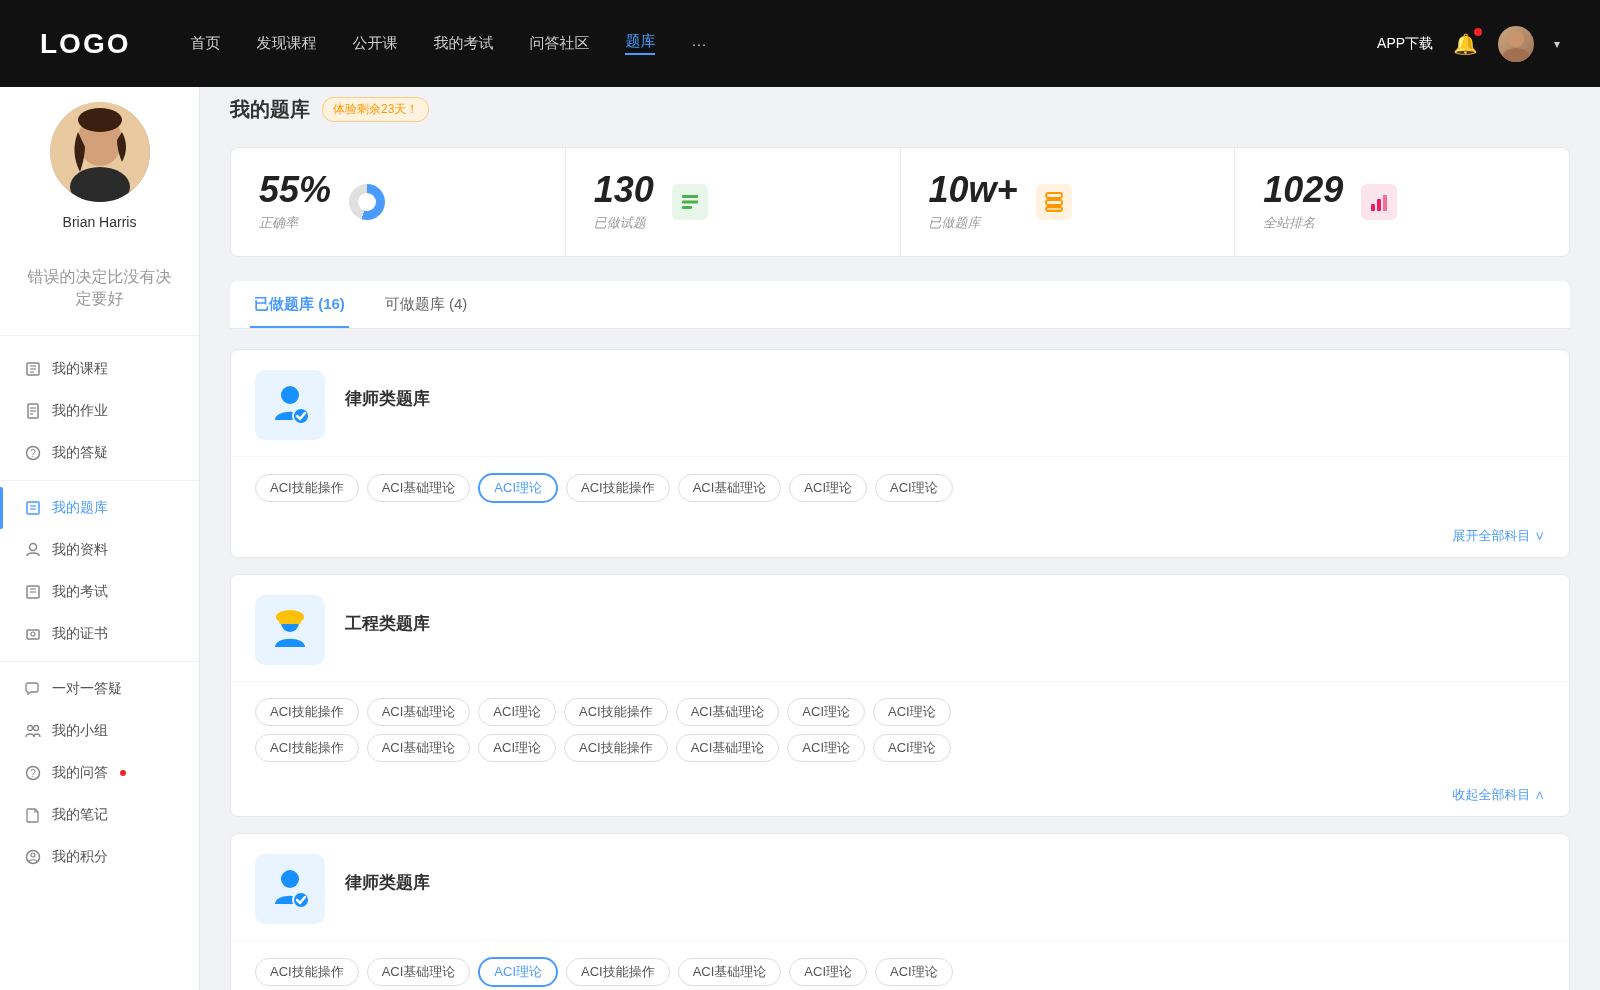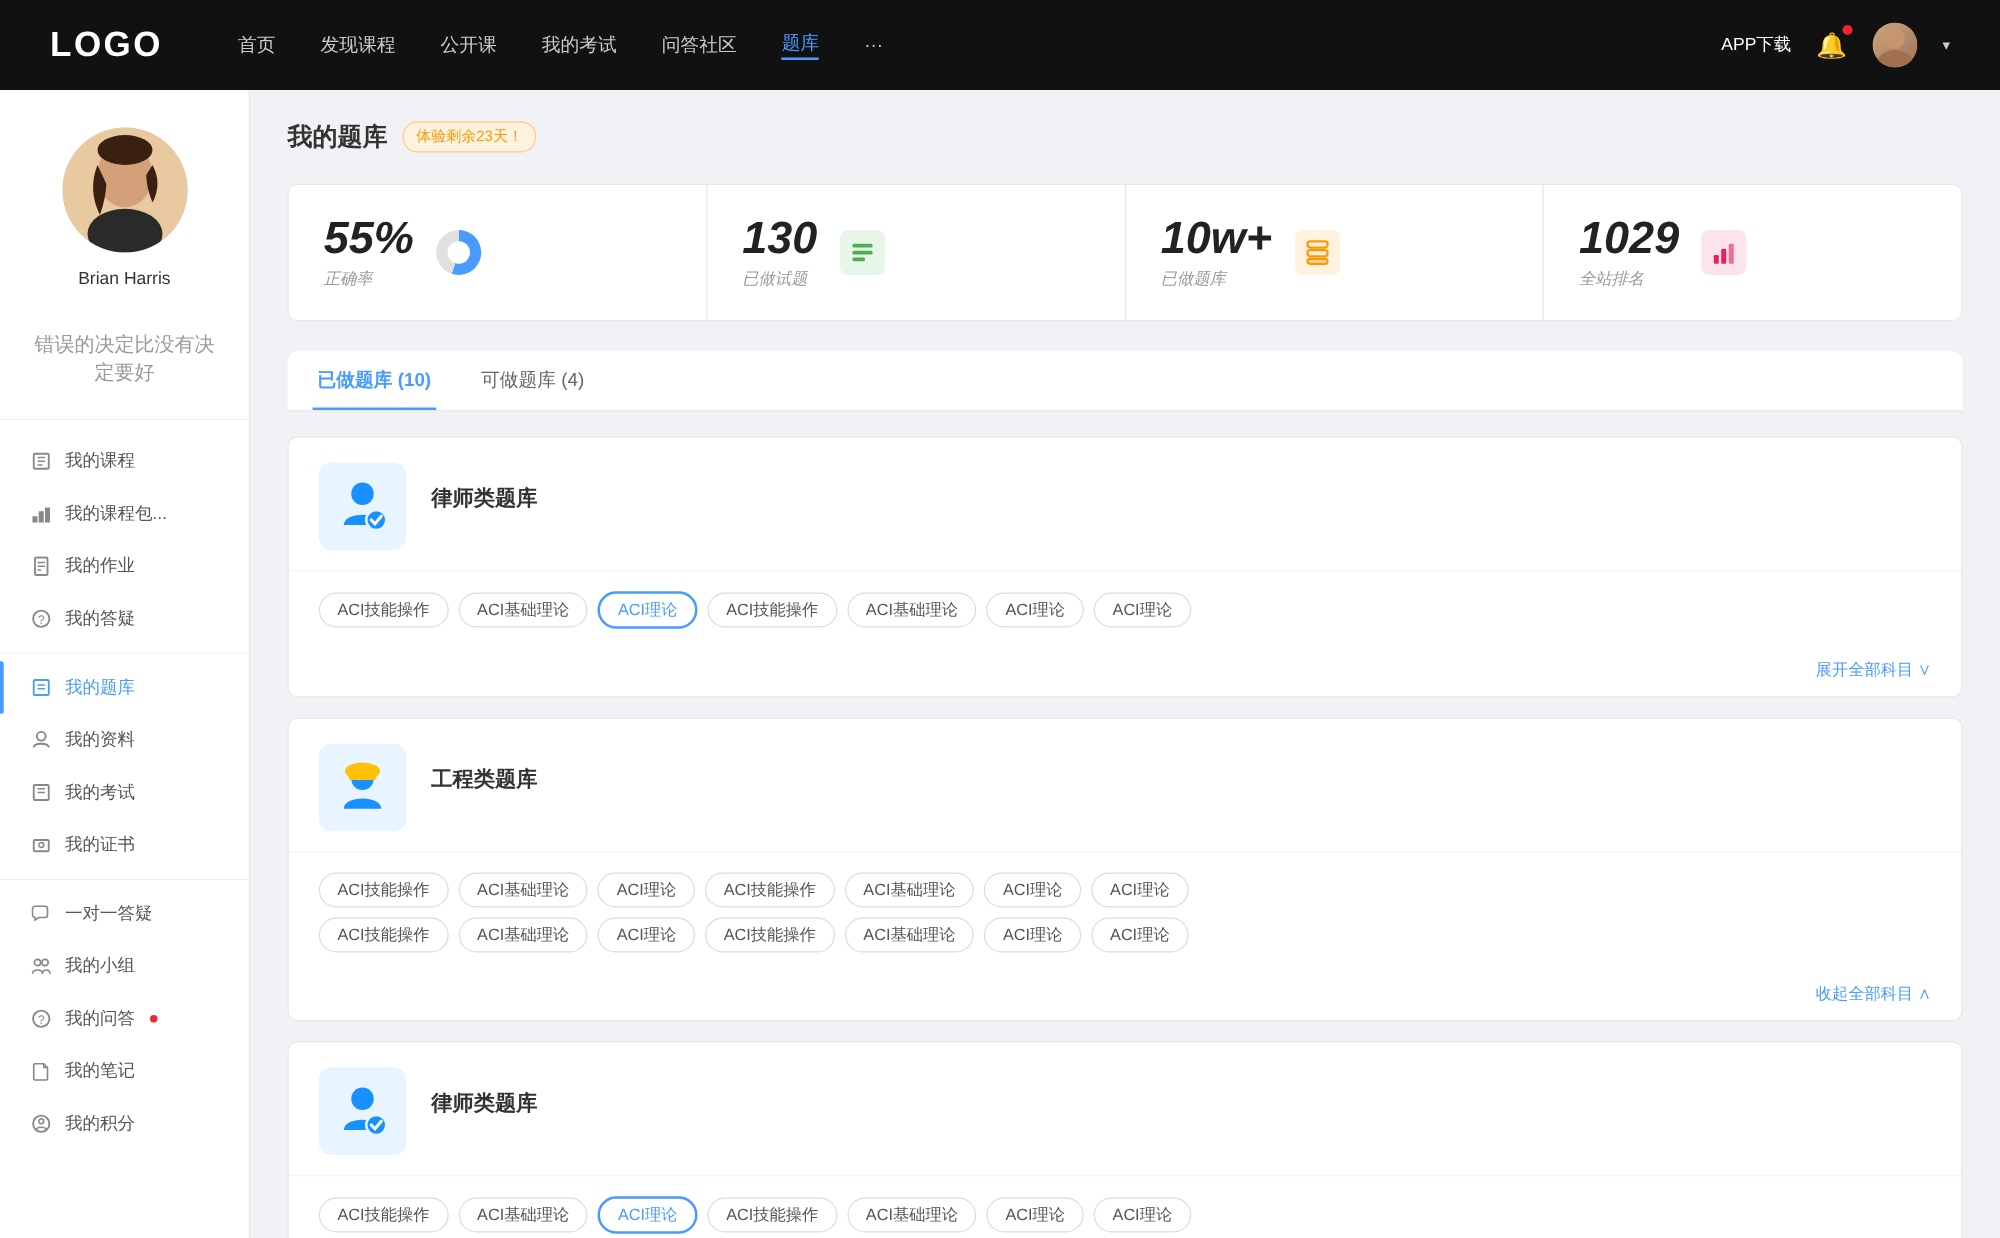--- a/index.html
+++ b/index.html
@@ -1,21 +1,21 @@
 <!DOCTYPE html>
 <html><head>
   <meta charset="utf-8">
   <style>
     * { box-sizing: border-box; margin: 0; padding: 0; }
     body { font-family: -apple-system, BlinkMacSystemFont, 'PingFang SC', 'Microsoft YaHei', sans-serif; background: #f0f2f5; min-height: 990px; }
 
     
     .navbar {
       background: #111;
-      height: 72px;
+      height: 87px;
       display: flex;
       align-items: center;
       padding: 0 40px;
       position: fixed;
       top: 0; left: 0; right: 0;
       z-index: 100;
     }
     .navbar-logo {
       color: #fff;
       font-size: 28px;
@@ -417,30 +417,20 @@
               <line x1="5" y1="5" x2="11" y2="5" stroke="#888" stroke-width="1.2"></line>
               <line x1="5" y1="8" x2="11" y2="8" stroke="#888" stroke-width="1.2"></line>
               <line x1="5" y1="11" x2="9" y2="11" stroke="#888" stroke-width="1.2"></line>
             </svg>
         </span>
         <span>我的课程</span>
       </div>
       <div class="sidebar-item">
         <span class="sidebar-icon">
           <svg width="16" height="16" viewBox="0 0 16 16">
-              <rect x="1" y="10" width="4" height="5" fill="#888"></rect>
-              <rect x="6" y="6" width="4" height="9" fill="#888"></rect>
-              <rect x="11" y="3" width="4" height="12" fill="#888"></rect>
-            </svg>
-        </span>
-        <span>我的课程包...</span>
-      </div>
-      <div class="sidebar-item">
-        <span class="sidebar-icon">
-          <svg width="16" height="16" viewBox="0 0 16 16">
               <rect x="3" y="1" width="10" height="14" rx="1" fill="none" stroke="#888" stroke-width="1.5"></rect>
               <line x1="5" y1="5" x2="11" y2="5" stroke="#888" stroke-width="1.2"></line>
               <line x1="5" y1="8" x2="11" y2="8" stroke="#888" stroke-width="1.2"></line>
               <line x1="5" y1="11" x2="8" y2="11" stroke="#888" stroke-width="1.2"></line>
             </svg>
         </span>
         <span>我的作业</span>
       </div>
       <div class="sidebar-item">
         <span class="sidebar-icon">
@@ -611,21 +601,21 @@
               <rect x="15" y="4" width="4" height="16" rx="1" fill="#e91e63" opacity="0.6"></rect>
             </svg>
           </div>
         </div>
       </div>
     </div>
 
     <div>
 
       <div class="tab-bar">
-        <div class="tab-item active">已做题库 (10)</div>
+        <div class="tab-item active">已做题库 (16)</div>
         <div class="tab-item">可做题库 (4)</div>
       </div>
 
       <div class="quiz-section">
         <div class="quiz-section-header">
           <div class="quiz-icon-wrap">
             <svg width="46" height="46" viewBox="0 0 46 46">
 
               <circle cx="23" cy="13" r="9" fill="#1890ff"></circle>
               <path d="M8 38 C8 27 38 27 38 38" fill="#1890ff"></path>

